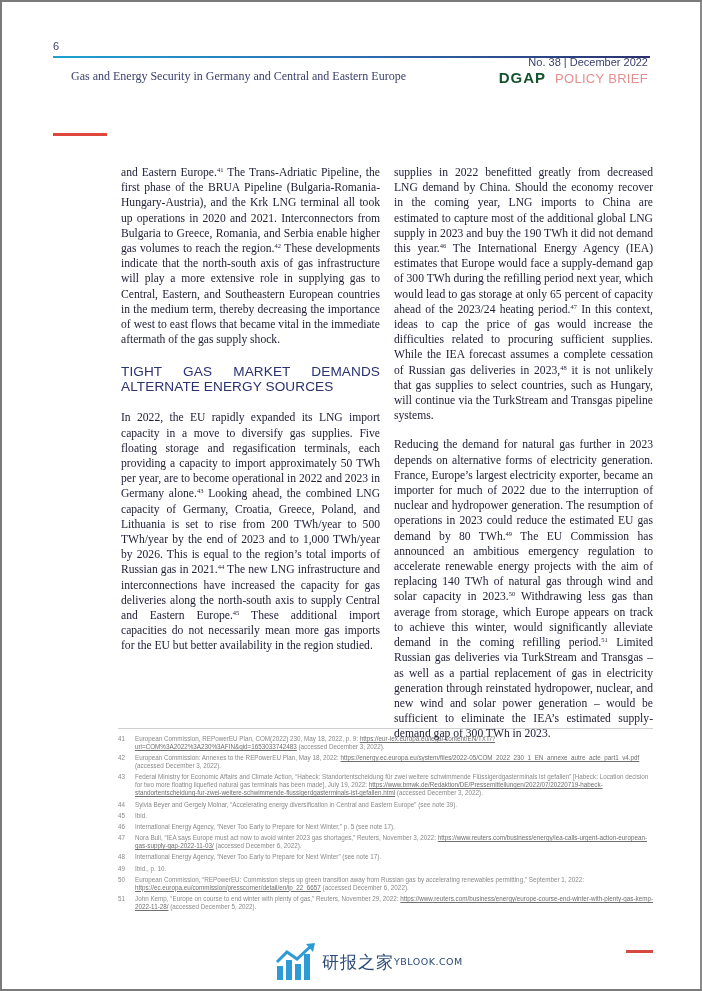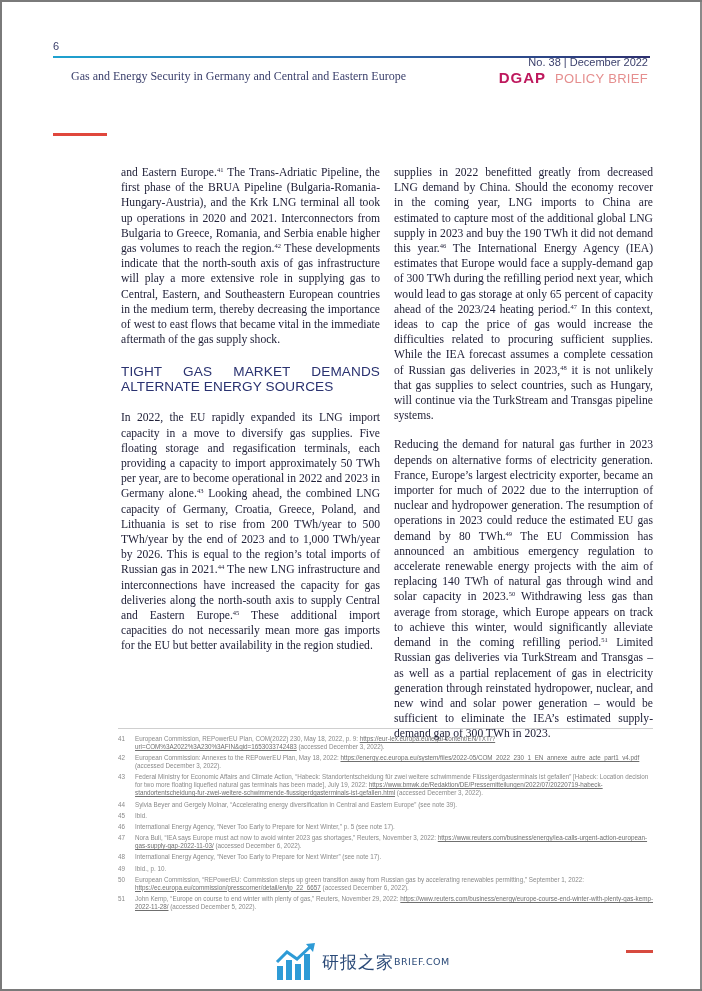--- a/index.html
+++ b/index.html
@@ -8,21 +8,21 @@
     box-sizing: border-box; border-left: 2px solid #7a7a7a; border-top: 2px solid #7a7a7a;
   }
   .frame-right { position: absolute; top: 0; right: 0; width: 2px; height: 991px; background: #8a8a8a; }
   .frame-bottom { position: absolute; left: 0; bottom: 0; width: 702px; height: 2px; background: #7a7a7a; }
 
   .hdr-page { position: absolute; left: 51px; top: 38px; font-family: "Liberation Sans", sans-serif; font-size: 11px; color: #3a3f6b; }
   .hdr-issue { position: absolute; right: 54px; top: 54px; font-family: "Liberation Sans", sans-serif; font-size: 11px; color: #3a3f6b; }
   .hdr-rule { position: absolute; left: 51px; top: 54px; width: 597px; height: 2px; background: linear-gradient(90deg, #1ea2cf 0%, #2d6fb2 50%, #2c2f6e 100%); }
   .hdr-subtitle { position: absolute; left: 69px; top: 67px; font-family: Liberation Serif, serif; font-size: 12px; color: #3a3f6b; }
   .hdr-brand { position: absolute; right: 54px; top: 63px; font-family: "Liberation Sans", sans-serif; display: flex; align-items: baseline; gap: 9px; }
-  .hdr-brand .logo { font-size: 15px; font-weight: bold; color: #be185d; letter-spacing: 1px; }
+  .hdr-brand .logo { font-size: 15px; font-weight: bold; color: #14532d; letter-spacing: 1px; }
   .hdr-brand .pb { font-size: 13px; color: #e58e8e; letter-spacing: 0.3px; margin-top: 6px; }
 
   .accent-top { position: absolute; left: 51px; top: 131px; width: 54px; height: 3px; background: #e0473c; }
   .accent-bottom { position: absolute; left: 624px; top: 948px; width: 27px; height: 3px; background: #d74a3f; }
 
   .col { position: absolute; font-family: "Liberation Serif", serif; font-size: 11.6px; line-height: 15.2px; color: #22223a; text-align: justify; }
   .col p { margin: 0 0 14px 0; }
   .col-left { left: 119px; top: 163px; width: 259px; }
   .col-right { left: 392px; top: 163px; width: 259px; }
   sup { font-size: 6.5px; line-height: 0; vertical-align: 4px; }
@@ -120,17 +120,17 @@
   <svg width="42" height="40" viewBox="0 0 42 40">
     <rect x="2" y="24" width="6" height="14" fill="#2e9bd6"></rect>
     <rect x="11" y="18" width="6" height="20" fill="#2e9bd6"></rect>
     <rect x="20" y="22" width="6" height="16" fill="#2e9bd6"></rect>
     <rect x="29" y="12" width="6" height="26" fill="#2e9bd6"></rect>
     <polyline points="2,20 12,10 22,17 36,4" fill="none" stroke="#2e9bd6" stroke-width="3"></polyline>
     <polygon points="31,2 40,1 38,10" fill="#2e9bd6"></polygon>
   </svg>
   <div class="wm-text">
     <span class="wm-cn">研报之家</span>
-    <span class="wm-en">BRIEF.COM</span>
+    <span class="wm-en">YBLOOK.COM</span>
   </div>
 </div>
 
 <div class="accent-bottom"></div>
 
 </body></html>

